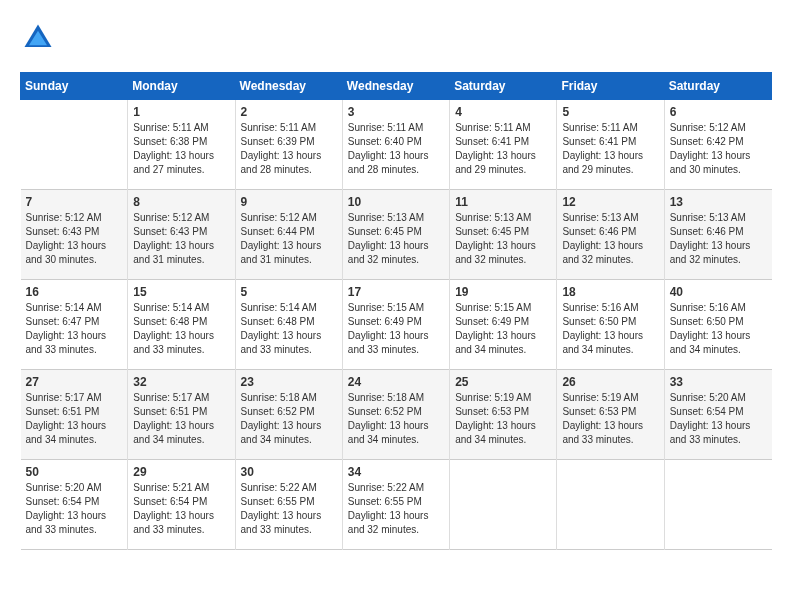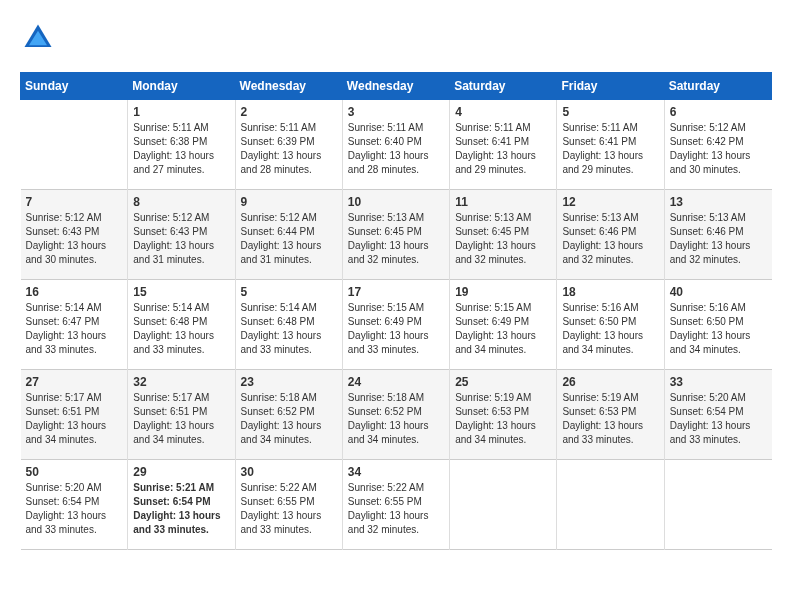--- a/index.html
+++ b/index.html
@@ -323,21 +323,21 @@
       <tr>
         <td>
           <span class="day-num">50</span>
           <div class="cell-info" style="white-space: pre-line;">Sunrise: 5:20 AM
 Sunset: 6:54 PM
 Daylight: 13 hours
 and 33 minutes.</div>
         </td>
         <td>
           <span class="day-num">29</span>
-          <div class="cell-info" style="white-space: pre-line; font-weight: bold;">Sunrise: 5:21 AM
+          <div class="cell-info" style="white-space: pre-line;">Sunrise: 5:21 AM
 Sunset: 6:54 PM
 Daylight: 13 hours
 and 33 minutes.</div>
         </td>
         <td>
           <span class="day-num">30</span>
           <div class="cell-info" style="white-space: pre-line;">Sunrise: 5:22 AM
 Sunset: 6:55 PM
 Daylight: 13 hours
 and 33 minutes.</div>

